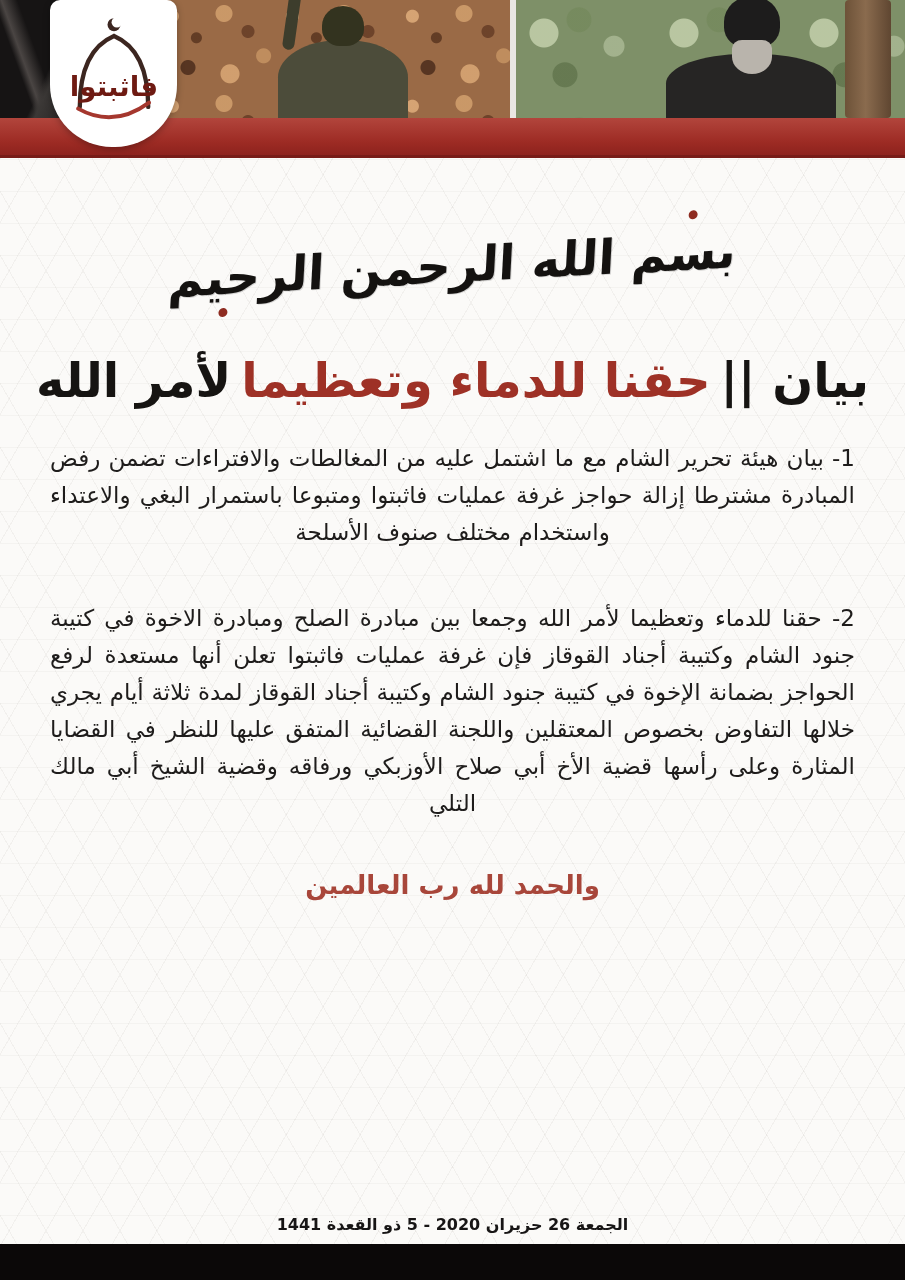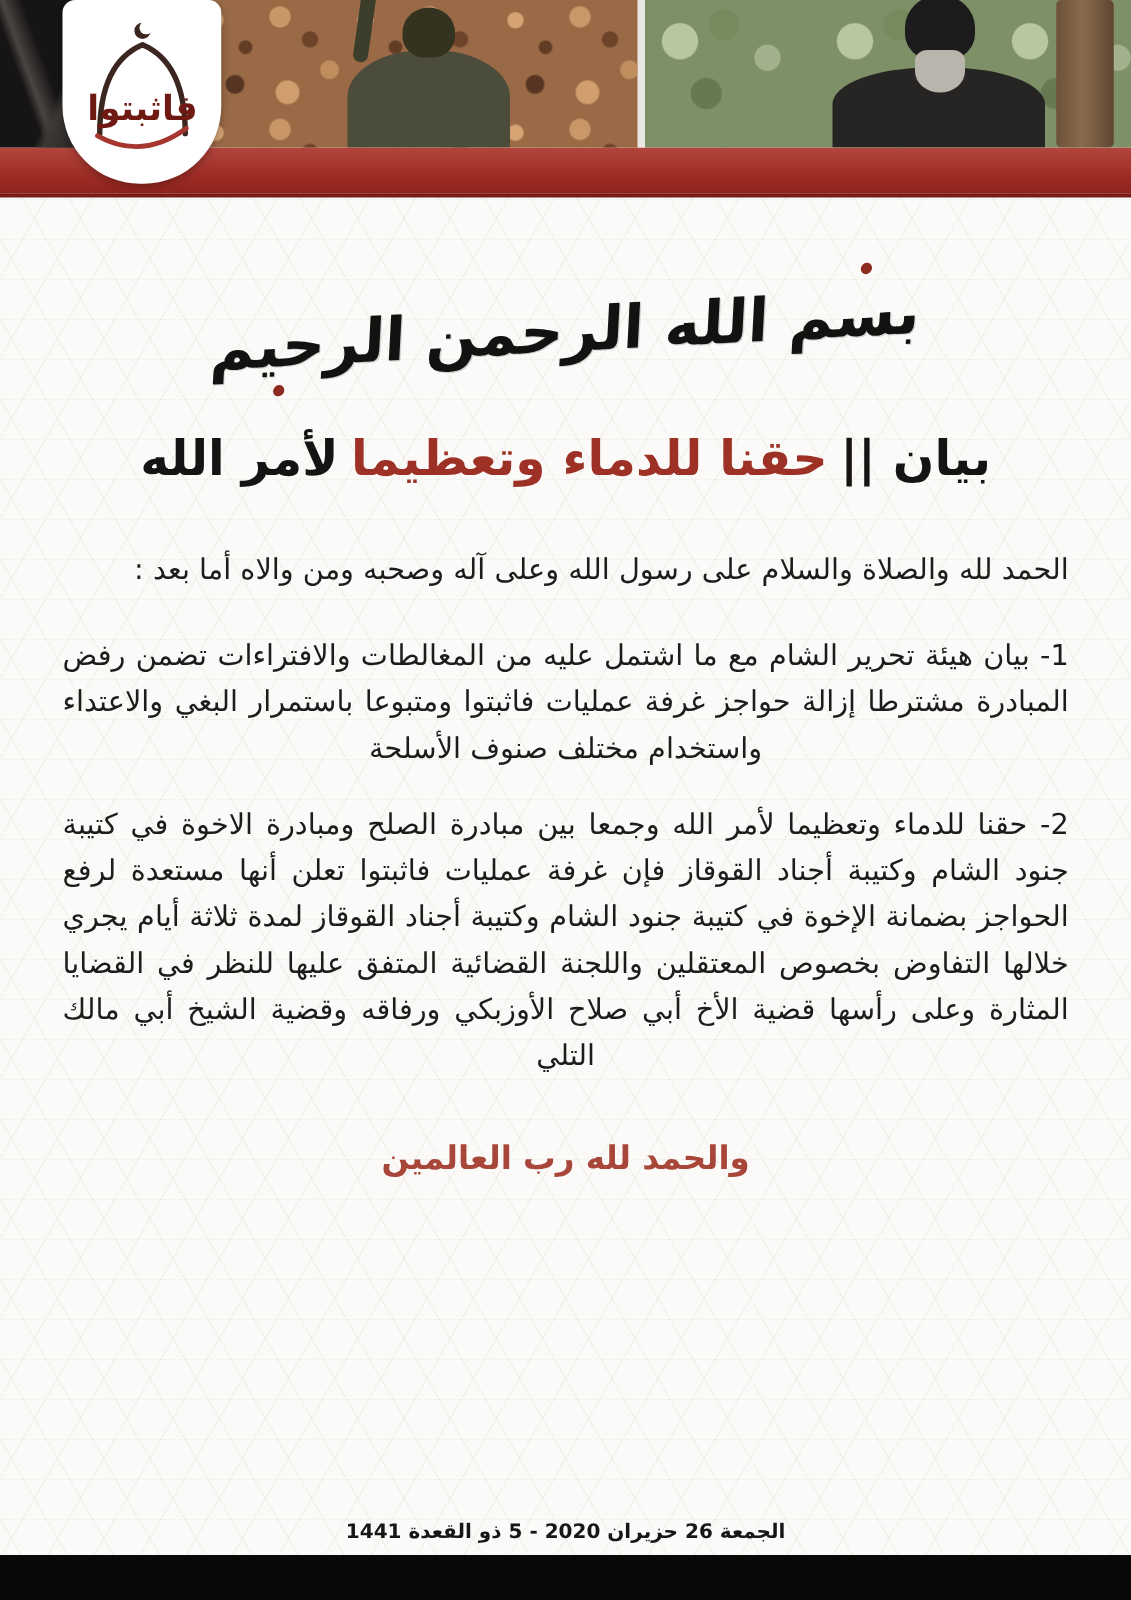--- a/index.html
+++ b/index.html
@@ -93,35 +93,35 @@
     position:relative;
   }
   .basmala::before, .basmala::after {
     content:""; position:absolute; width:9px; height:9px; border-radius:50%;
     background:#8e2b20;
   }
   .basmala::before { top:-14px; right:40px; }
   .basmala::after  { bottom:-12px; left:52px; }
 
   
-  .title { margin-top:0; text-align:center; font-weight:bold; font-size:39px; color:#161412; line-height:56px; }
+  .title { margin-top:12px; text-align:center; font-weight:bold; font-size:48px; color:#161412; line-height:56px; }
   .title span { margin:0 5px; }
   .title .red { color:#9e3126; }
 
   
   .content { padding:0 50px; }
   .para {
     font-size:23px; line-height:37px; color:#1e1c1b;
     text-align:justify; text-align-last:right;
   }
   .center-last { text-align-last:center; }
   .p1 { margin-top:42px; }
   .p2 { margin-top:22px; }
   .p3 { margin-top:32px; }
-  .p4 { margin-top:24px; }
+  .p4 { margin-top:49px; }
 
   .closing { margin-top:48px; text-align:center; color:#a8463a; font-size:26px; font-weight:bold; }
 
   
   .date-line {
     position:absolute; bottom:46px; left:0; width:100%;
     text-align:center; font-size:16px; font-weight:bold; color:#171515;
   }
   .footer-bar { position:absolute; bottom:0; left:0; width:100%; height:36px; background:#0b0808; }
 </style>
@@ -154,21 +154,20 @@
 
   <div class="red-band"></div>
 
   <div class="basmala-wrap">
     <div class="basmala">بسم الله الرحمن الرحيم</div>
   </div>
 
   <h1 class="title"><span>بيان ||</span><span class="red">حقنا للدماء وتعظيما</span><span>لأمر الله</span></h1>
 
   <div class="content">
-    <p class="para p1">الحمد لله والصلاة والسلام على رسول الله وعلى آله وصحبه ومن والاه أما بعد :</p>
     <p class="para p3 center-last">1- بيان هيئة تحرير الشام مع ما اشتمل عليه من المغالطات والافتراءات تضمن رفض المبادرة مشترطا إزالة حواجز غرفة عمليات فاثبتوا ومتبوعا باستمرار البغي والاعتداء واستخدام مختلف صنوف الأسلحة</p>
     <p class="para p4 center-last">2- حقنا للدماء وتعظيما لأمر الله وجمعا بين مبادرة الصلح ومبادرة الاخوة في كتيبة جنود الشام وكتيبة أجناد القوقاز فإن غرفة عمليات فاثبتوا تعلن أنها مستعدة لرفع الحواجز بضمانة الإخوة في كتيبة جنود الشام وكتيبة أجناد القوقاز لمدة ثلاثة أيام يجري خلالها التفاوض بخصوص المعتقلين واللجنة القضائية المتفق عليها للنظر في القضايا المثارة وعلى رأسها قضية الأخ أبي صلاح الأوزبكي ورفاقه وقضية الشيخ أبي مالك التلي</p>
     <p class="closing">والحمد لله رب العالمين</p>
   </div>
 
   <div class="date-line">الجمعة 26 حزيران 2020 - 5 ذو القعدة 1441</div>
   <div class="footer-bar"></div>
 
 </div>
 

